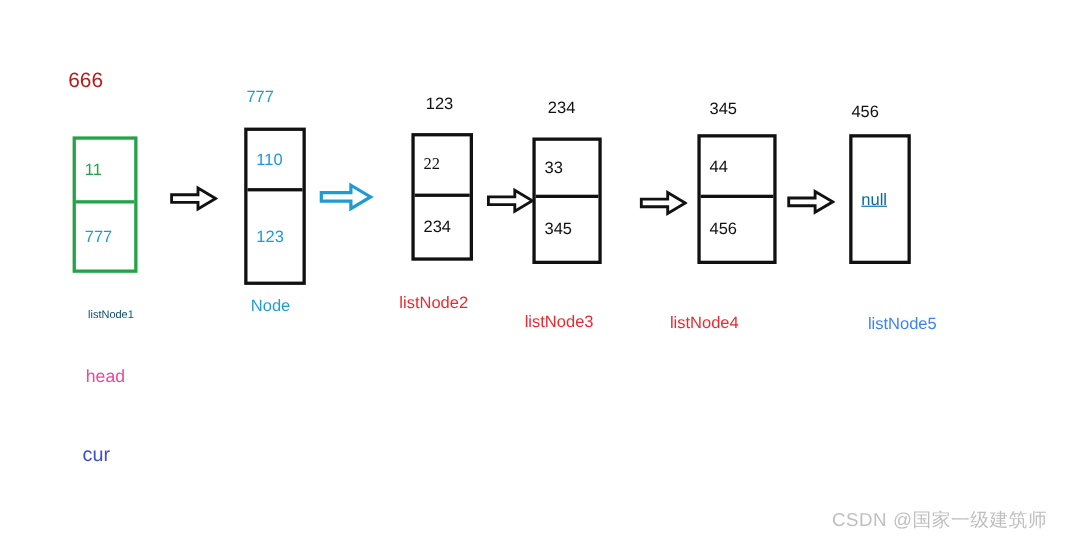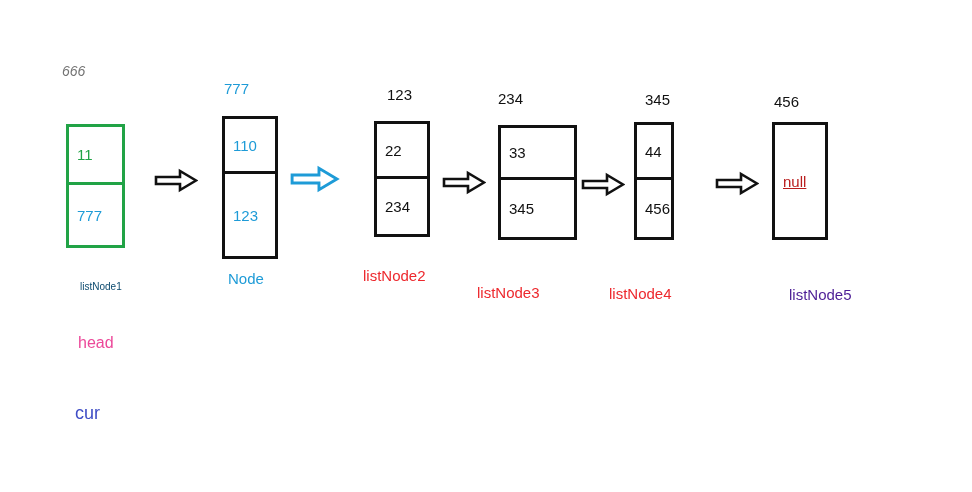--- a/index.html
+++ b/index.html
@@ -54,77 +54,78 @@
     bottom:8px;
     font-size:17px;
     letter-spacing:0.5px;
     user-select:none;
   }
 </style>
 </head>
 <body>
 
 <div id="stage">
+  <div id="watermark" style="color: rgb(191, 191, 191);">CSDN @国家一级建筑师</div>
 <div class="node-box" style="left: 66px; top: 124px; width: 59px; height: 124px; border-width: 3px; border-color: rgb(33, 163, 70);">
       <div class="node-cell-top" style="height: 55px; border-bottom: 3px solid rgb(33, 163, 70);">
         <span class="cell-value" style="color: rgb(33, 163, 70);">11</span>
       </div>
       <div class="node-cell-bottom">
         <span class="cell-value" style="color: rgb(30, 155, 215);">777</span>
       </div>
     </div>
     <div class="node-box" style="left: 222px; top: 116px; width: 56px; height: 143px; border-width: 3px; border-color: rgb(17, 17, 17);">
       <div class="node-cell-top" style="height: 52px; border-bottom: 3px solid rgb(17, 17, 17);">
         <span class="cell-value" style="color: rgb(30, 155, 215);">110</span>
       </div>
       <div class="node-cell-bottom">
         <span class="cell-value" style="color: rgb(30, 155, 215);">123</span>
       </div>
     </div>
     <div class="node-box" style="left: 374px; top: 121px; width: 56px; height: 116px; border-width: 3px; border-color: rgb(17, 17, 17);">
-      <div class="node-cell-top" style="height: 52px; border-bottom: 3px solid rgb(17, 17, 17);">
+      <div class="node-cell-top" style="height: 52px; border-bottom: 3px solid rgb(17, 17, 17); font-family: Liberation Serif, serif;">
         <span class="cell-value" style="color: rgb(17, 17, 17);">22</span>
       </div>
       <div class="node-cell-bottom">
         <span class="cell-value" style="color: rgb(17, 17, 17);">234</span>
       </div>
     </div>
-    <div class="node-box" style="left: 498px; top: 125px; width: 79px; height: 115px; border-width: 3px; border-color: rgb(17, 17, 17);">
+    <div class="node-box" style="left: 484px; top: 125px; width: 63px; height: 115px; border-width: 3px; border-color: rgb(17, 17, 17);">
       <div class="node-cell-top" style="height: 49px; border-bottom: 3px solid rgb(17, 17, 17);">
         <span class="cell-value" style="color: rgb(17, 17, 17);">33</span>
       </div>
       <div class="node-cell-bottom">
         <span class="cell-value" style="color: rgb(17, 17, 17);">345</span>
       </div>
     </div>
-    <div class="node-box" style="left: 634px; top: 122px; width: 40px; height: 118px; border-width: 3px; border-color: rgb(17, 17, 17);">
+    <div class="node-box" style="left: 634px; top: 122px; width: 72px; height: 118px; border-width: 3px; border-color: rgb(17, 17, 17);">
       <div class="node-cell-top" style="height: 52px; border-bottom: 3px solid rgb(17, 17, 17);">
         <span class="cell-value" style="color: rgb(17, 17, 17);">44</span>
       </div>
       <div class="node-cell-bottom">
         <span class="cell-value" style="color: rgb(17, 17, 17);">456</span>
       </div>
     </div>
     <div class="node-box" style="left: 772px; top: 122px; width: 56px; height: 118px; border-width: 3px; border-color: rgb(17, 17, 17);">
       <div class="node-cell-bottom">
-        <span class="cell-value" style="color: #b91c1c; text-decoration: underline;">null</span>
+        <span class="cell-value" style="color: #0369a1; text-decoration: underline;">null</span>
       </div>
     </div>
-    <div class="free-label" style="left: 62px; top: 63px; color: #737373; font-size: 14px; font-style: italic;">666</div>
+    <div class="free-label" style="left: 62px; top: 63px; color: #b91c1c; font-size: 19px;">666</div>
     <div class="free-label" style="left: 224px; top: 80px; color: rgb(30, 155, 215); font-size: 15px;">777</div>
     <div class="free-label" style="left: 387px; top: 86px; color: rgb(17, 17, 17); font-size: 15px;">123</div>
     <div class="free-label" style="left: 498px; top: 90px; color: rgb(17, 17, 17); font-size: 15px;">234</div>
     <div class="free-label" style="left: 645px; top: 91px; color: rgb(17, 17, 17); font-size: 15px;">345</div>
     <div class="free-label" style="left: 774px; top: 93px; color: rgb(17, 17, 17); font-size: 15px;">456</div>
     <div class="free-label" style="left: 80px; top: 281px; color: #0c4a6e; font-size: 10px;">listNode1</div>
     <div class="free-label" style="left: 228px; top: 270px; color: rgb(30, 155, 215); font-size: 15px;">Node</div>
     <div class="free-label" style="left: 363px; top: 267px; color: rgb(237, 40, 45); font-size: 15px;">listNode2</div>
     <div class="free-label" style="left: 477px; top: 284px; color: rgb(237, 40, 45); font-size: 15px;">listNode3</div>
     <div class="free-label" style="left: 609px; top: 285px; color: rgb(237, 40, 45); font-size: 15px;">listNode4</div>
-    <div class="free-label" style="left: 789px; top: 286px; color: #4c1d95; font-size: 15px;">listNode5</div>
+    <div class="free-label" style="left: 789px; top: 286px; color: #3b82f6; font-size: 15px;">listNode5</div>
     <div class="free-label" style="left: 78px; top: 334px; color: #ec4899; font-size: 16px;">head</div>
     <div class="free-label" style="left: 75px; top: 403px; color: rgb(63, 77, 198); font-size: 18px;">cur</div>
     <div class="arrow-wrap" style="left: 154px; top: 168px; width: 44px; height: 25px;"><svg width="44" height="25" viewBox="0 0 44 25">
         <polygon points="2,9 26,9 26,3 42,12.5 26,22 26,16 2,16" fill="#ffffff" stroke="#111111" stroke-width="2.6" stroke-linejoin="miter"></polygon>
       </svg></div>
     <div class="arrow-wrap" style="left: 289px; top: 165px; width: 51px; height: 28px;"><svg width="51" height="28" viewBox="0 0 44 25">
         <polygon points="2,9 26,9 26,3 42,12.5 26,22 26,16 2,16" fill="#ffffff" stroke="#1E9BD7" stroke-width="2.6" stroke-linejoin="miter"></polygon>
       </svg></div>
     <div class="arrow-wrap" style="left: 442px; top: 170px; width: 44px; height: 25px;"><svg width="44" height="25" viewBox="0 0 44 25">
         <polygon points="2,9 26,9 26,3 42,12.5 26,22 26,16 2,16" fill="#ffffff" stroke="#111111" stroke-width="2.6" stroke-linejoin="miter"></polygon>

